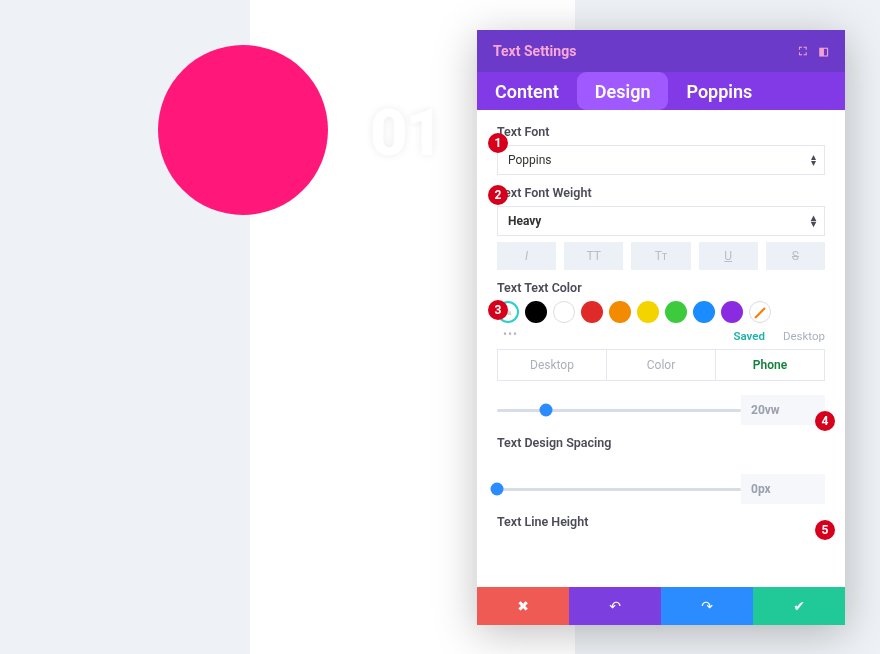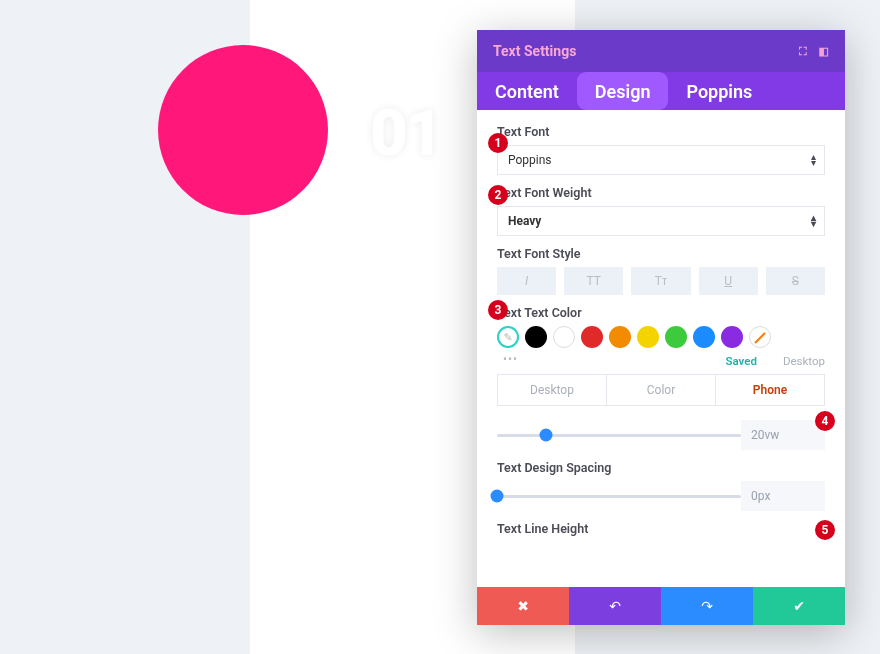--- a/index.html
+++ b/index.html
@@ -157,39 +157,39 @@
   .swatch.white-outline { border: 1px solid #ddd; background: #fff; }
   .swatch.strike {
     position: relative; background: #fff; border: 1px solid #ddd;
   }
   .swatch.strike::after {
     content: ''; position: absolute; left: 3px; right: 3px; top: 50%;
     border-top: 2px solid #ff7a00; transform: rotate(-45deg);
   }
   .dots { color: #bbb; font-size: 12px; margin: 4px 0 0 6px; letter-spacing: 1px; }
   .saved-row {
-    display: flex; justify-content: flex-end; gap: 26px;
+    display: flex; justify-content: flex-end; gap: 18px;
     font-size: 11.5px; margin-top: -12px; margin-bottom: 6px;
   }
   .saved-row .saved { color: #1fb2a6; font-weight: 600; cursor: pointer; }
   .saved-row .recent { color: #aab0bb; cursor: pointer; }
   .device-tabs {
     display: flex; border: 1px solid #e5e7ee; height: 32px; margin-top: 6px;
   }
   .device-tab {
     flex: 1; display: flex; align-items: center; justify-content: center;
     font-size: 12px; color: #aab0bb; border-right: 1px solid #e5e7ee;
     cursor: pointer;
   }
   .device-tab:last-child { border-right: none; }
-  .device-tab.active { color: #c2410c; font-weight: 600; }
+  .device-tab.active { color: #15803d; font-weight: 600; }
   .slider-row {
-    display: flex; align-items: center; margin-top: 14px;
-  }
-  .slider-row.compact { margin-top: 6px; }
+    display: flex; align-items: center; margin-top: 14px; font-weight: bold;
+  }
+  .slider-row.compact { margin-top: 24px; }
   .track {
     flex: 1; height: 3px; background: #d7dce6; position: relative;
     border-radius: 2px; cursor: pointer;
   }
   .thumb {
     position: absolute; top: 50%; width: 13px; height: 13px;
     background: #2a8cff; border-radius: 50%; transform: translate(-50%,-50%);
   }
   .value-box {
     width: 84px; height: 30px; background: #f5f7fb;
@@ -243,21 +243,20 @@
       <span>Poppins</span>
       <div class="select-arrows">▴<br>▾</div>
     </div>
 
     <div class="field-label">Text Font Weight</div>
     <div class="select bold">
       <span>Heavy</span>
       <div class="select-arrows">▴<br>▾</div>
     </div>
 
-    <div class="field-label">Text Font Style</div>
     <div class="style-buttons">
       <div class="style-btn" style="font-style:italic">I</div>
       <div class="style-btn">TT</div>
       <div class="style-btn">Tᴛ</div>
       <div class="style-btn" style="text-decoration:underline">U</div>
       <div class="style-btn" style="text-decoration:line-through">S</div>
     </div>
 
     <div class="field-label">Text Text Color</div>
     <div class="swatches">

